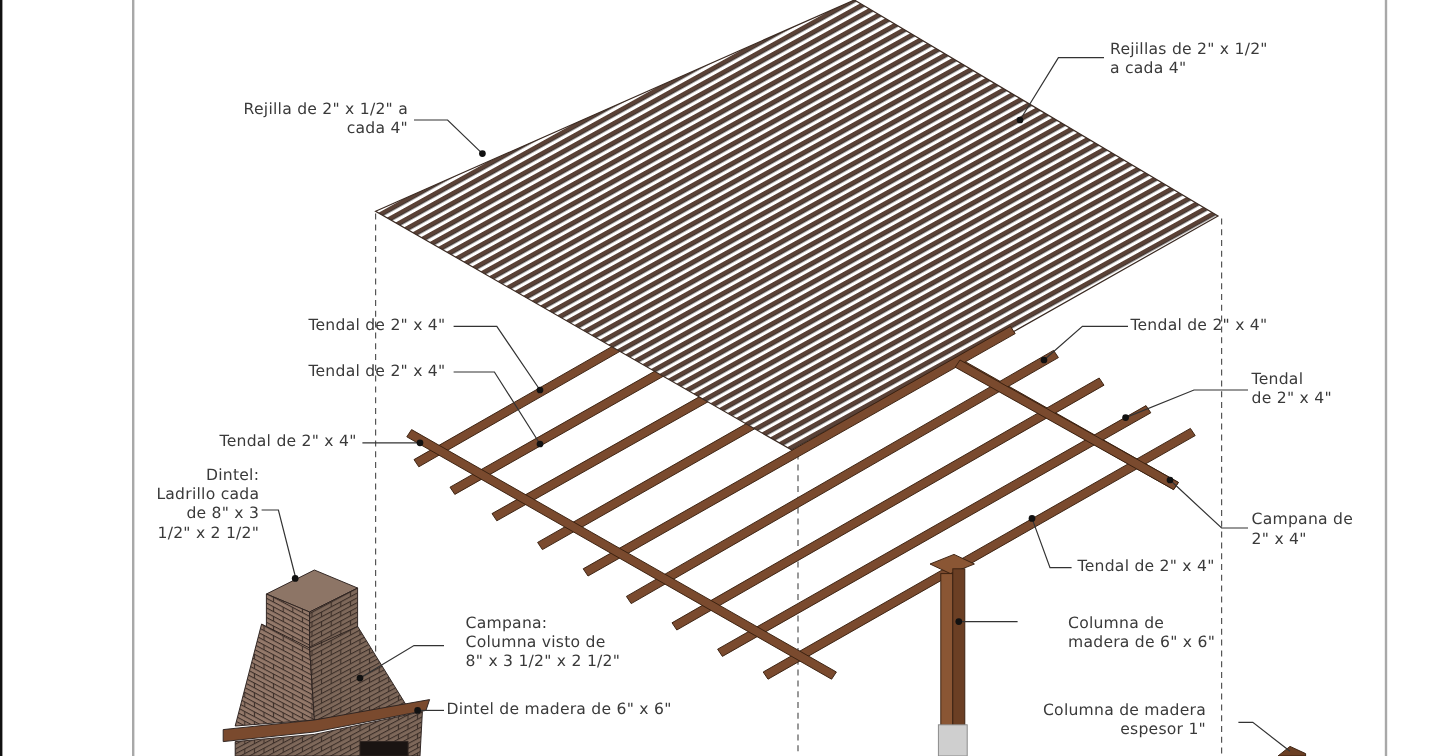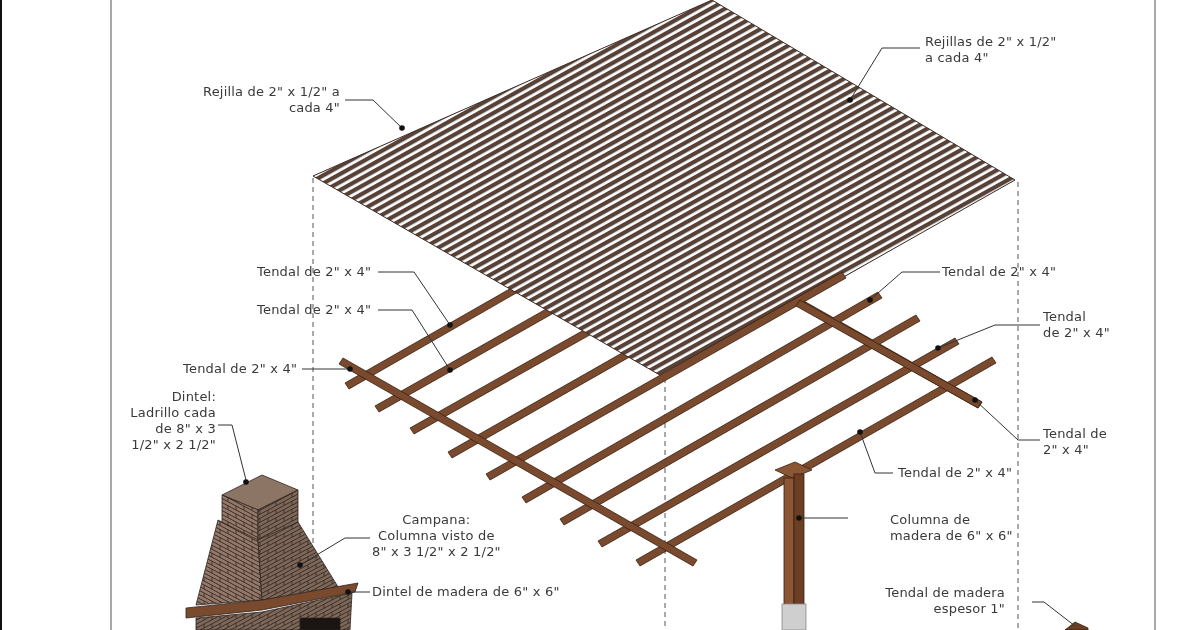--- a/index.html
+++ b/index.html
@@ -134,36 +134,36 @@
 </div>
 <div class="label" style="left:257px; top:264px;">Tendal de 2" x 4"</div>
 <div class="label" style="left:257px; top:302px;">Tendal de 2" x 4"</div>
 <div class="label" style="left:183px; top:361px;">Tendal de 2" x 4"</div>
 <div class="label" style="left:942px; top:264px;">Tendal de 2" x 4"</div>
 <div class="label" style="left:1043px; top:309px;">
   <span>Tendal</span>
   <span>de 2" x 4"</span>
 </div>
 <div class="label" style="left:1043px; top:426px;">
-  <span>Tendal de</span>
+  <span>Campana de</span>
   <span>2" x 4"</span>
 </div>
 <div class="label" style="left:898px; top:465px;">Tendal de 2" x 4"</div>
 <div class="label right" style="left:110px; top:389px; width:106px;">
   <span>Dintel:</span>
   <span>Ladrillo cada</span>
   <span>de 8" x 3</span>
   <span>1/2" x 2 1/2"</span>
 </div>
-<div class="label" style="left:372px; top:512px;text-align:center;">
+<div class="label" style="left:388px; top:512px;">
   <span>Campana:</span>
   <span>Columna visto de</span>
   <span>8" x 3 1/2" x 2 1/2"</span>
 </div>
 <div class="label" style="left:372px; top:584px;">Dintel de madera de 6" x 6"</div>
 <div class="label" style="left:890px; top:512px;">
   <span>Columna de</span>
   <span>madera de 6" x 6"</span>
 </div>
 <div class="label right" style="left:850px; top:585px; width:155px;">
-  <span>Tendal de madera</span>
+  <span>Columna de madera</span>
   <span>espesor 1"</span>
 </div>
 
 </body></html>

